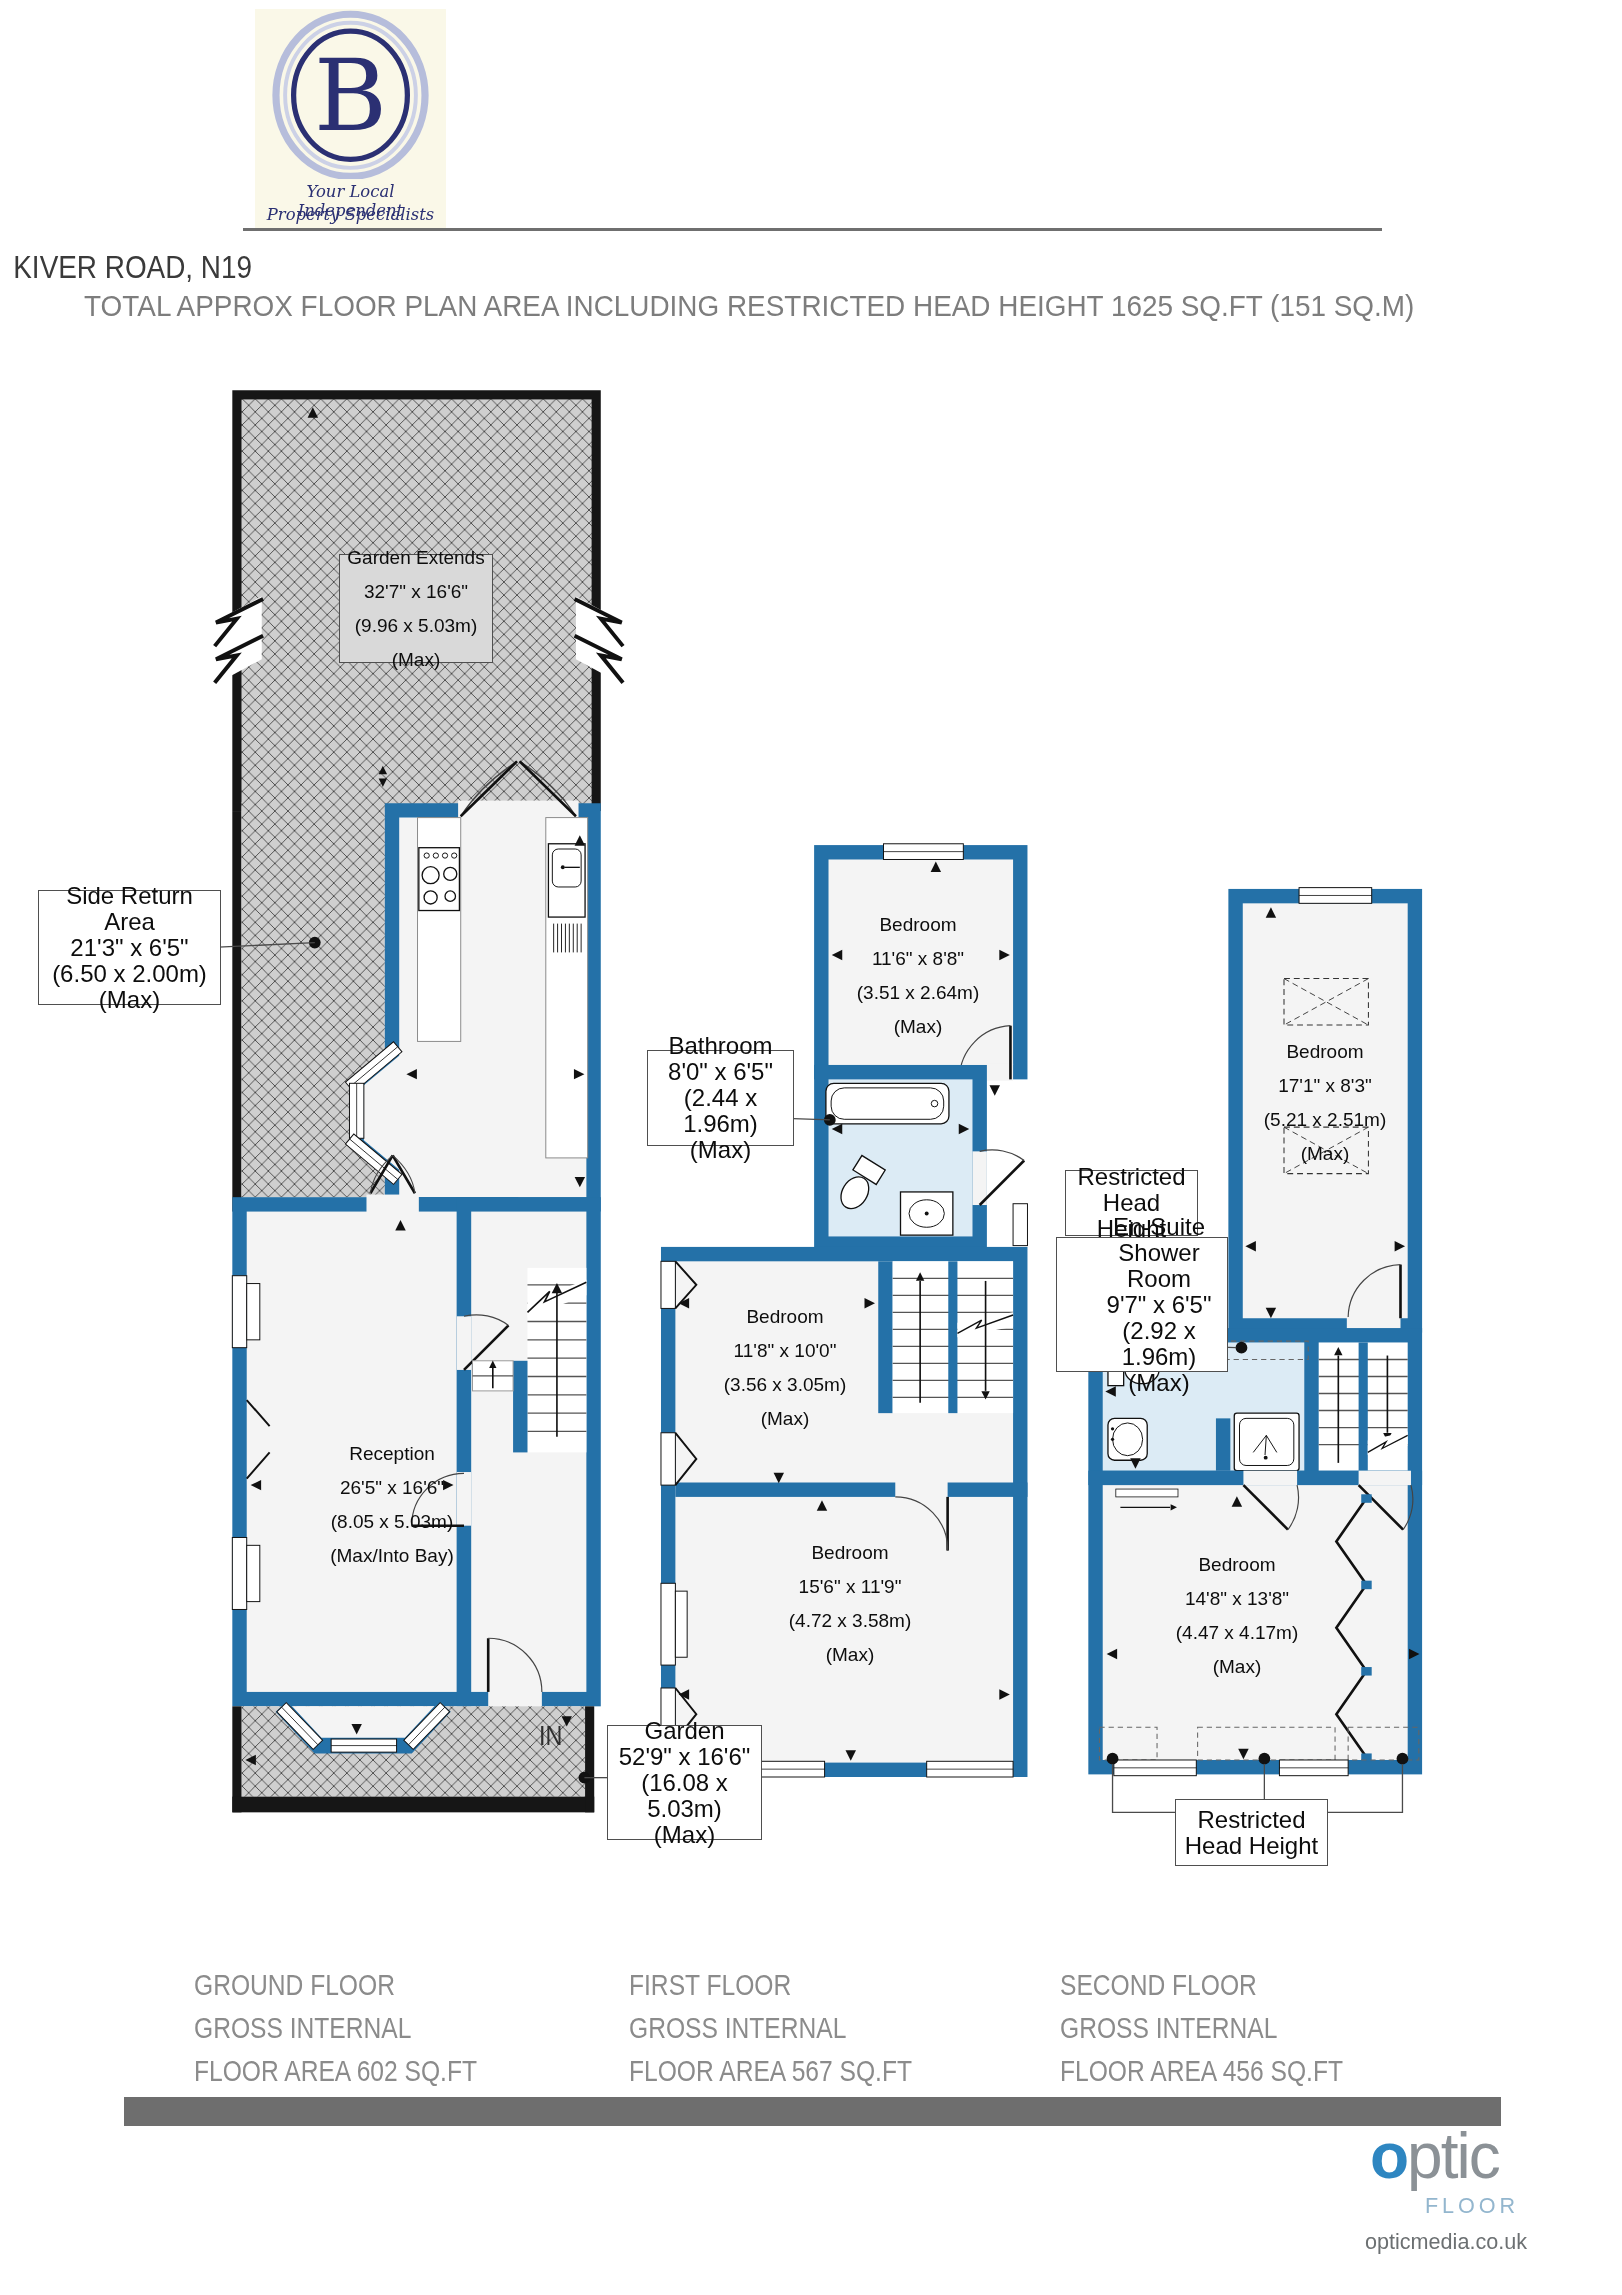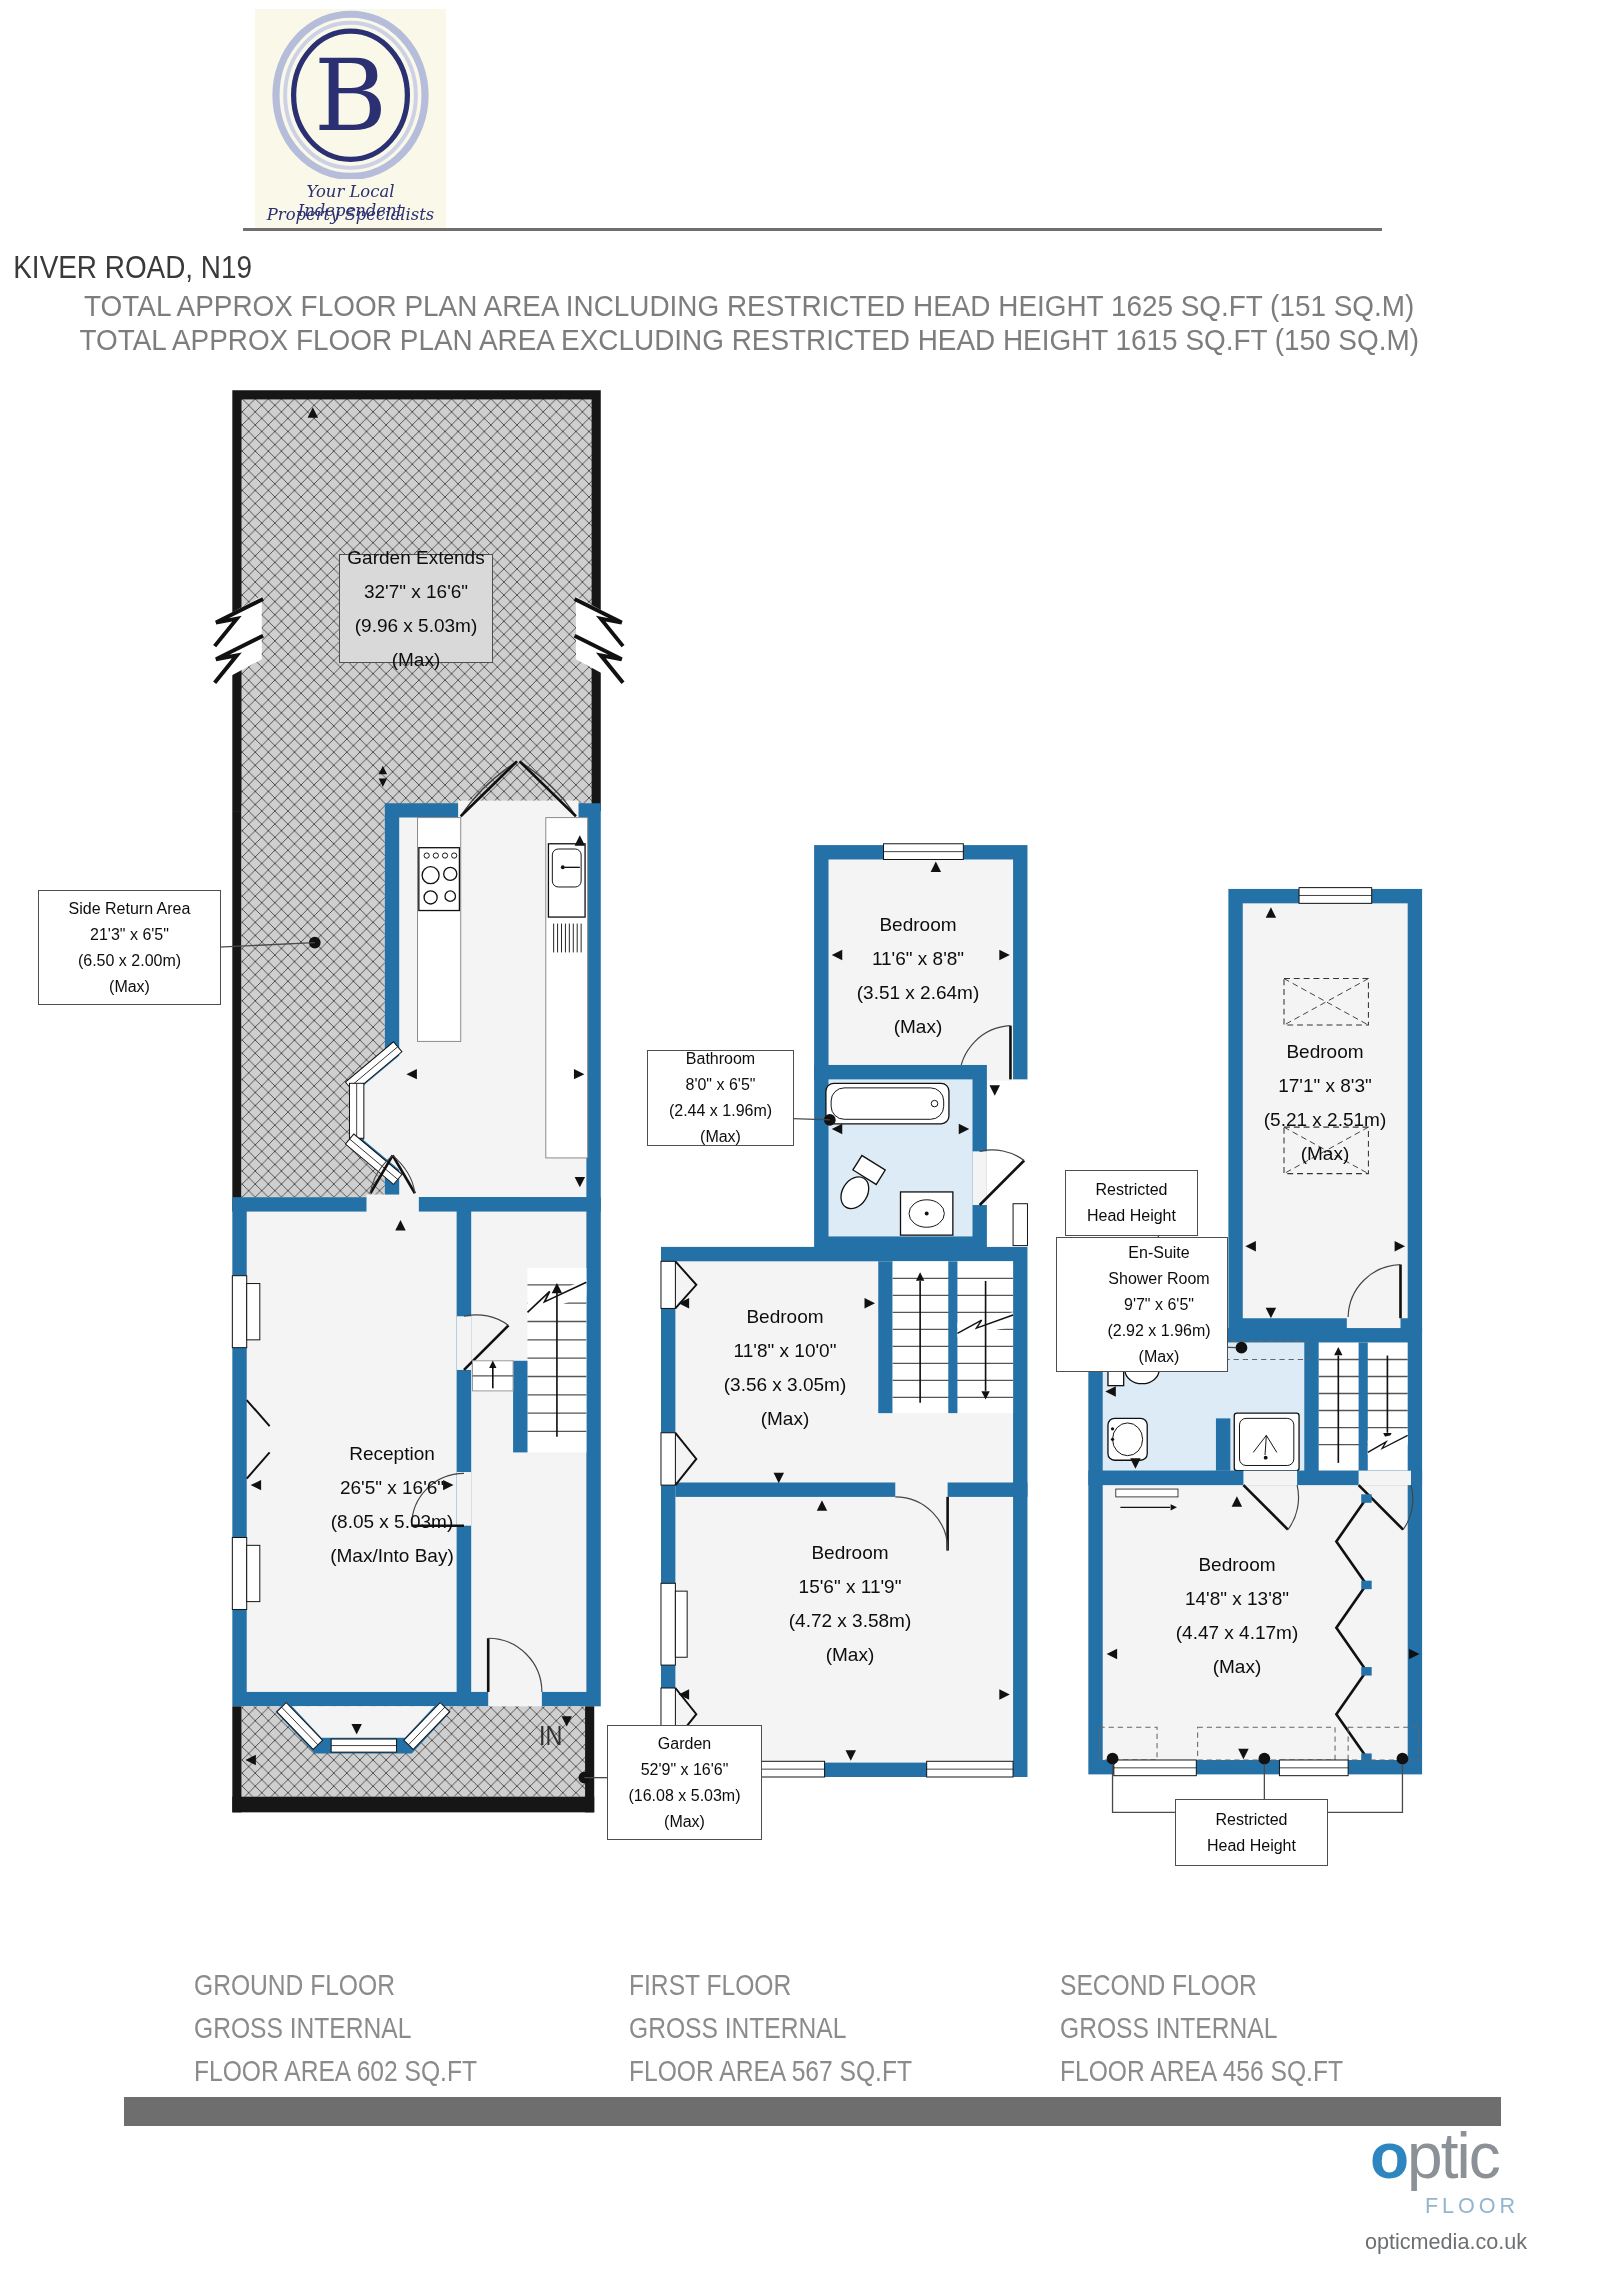--- a/index.html
+++ b/index.html
@@ -1,21 +1,21 @@
 <!DOCTYPE html>
 <html style="font-size:10.5px"><head>
 <meta charset="utf-8">
 <style>
   html,body{margin:0;padding:0;background:#fff;}
   #page{position:relative;width:1623px;height:2295px;background:#fff;overflow:hidden;
         font-family:"Liberation Sans",sans-serif;color:#111;}
   .abs{position:absolute;}
   svg{position:absolute;left:0;top:0;}
   .plan-label{position:absolute;text-align:center;font-size:19px;line-height:34px;color:#0d0d0d;}
-  .callout{position:absolute;text-align:center;font-size:16px;line-height:26px;color:#0d0d0d;
+  .callout{position:absolute;text-align:center;font-size:24px;line-height:26px;color:#0d0d0d;
            background:#fff;border:1.3px solid #4f4f4f;display:flex;align-items:center;justify-content:center;}
   .callout .inner{width:100%;}
   .shadedbox{background:#d9d9d9;}
   .floor-label{position:absolute;color:#8b8b8b;font-size:30px;line-height:43px;white-space:nowrap;
                transform:scaleX(.82);transform-origin:left top;}
   .cond{display:inline-block;transform:scaleX(.9);transform-origin:center top;white-space:nowrap;}
   .hdr-title{position:absolute;left:0;top:250px;width:1623px;text-align:left;font-size:31px;color:#3a3a3a;}
   .hdr-sub{position:absolute;left:0;width:1498px;text-align:center;font-size:30px;color:#7d7d7d;}
   .hdr-sub .cond{transform:scaleX(.93);}
   .logo-tag{position:absolute;width:100%;text-align:center;font-family:"DejaVu Serif",serif;
@@ -44,23 +44,20 @@
   </div>
 
   <div class="abs" style="left:243px;top:228px;width:1139px;height:2.6px;background:#6f6f6f;"></div>
 
   <div class="hdr-title">
     <span class="cond">KIVER ROAD, N19</span>
   </div>
   <div class="hdr-sub" style="top:289px;">
     <span class="cond">TOTAL APPROX FLOOR PLAN AREA INCLUDING RESTRICTED HEAD HEIGHT  1625 SQ.FT (151 SQ.M)</span>
   </div>
-  <div class="hdr-sub" style="top:323px;">
-    <span class="cond">TOTAL APPROX FLOOR PLAN AREA EXCLUDING RESTRICTED HEAD HEIGHT  1615 SQ.FT (150 SQ.M)</span>
-  </div>
 
   <svg width="1623" height="1538" viewBox="0 0 2480 2350" style="top:366px;">
     <defs>
       <pattern id="hatch" patternUnits="userSpaceOnUse" width="20" height="20">
         <rect width="20" height="20" fill="#cfcfcf"></rect>
         <path d="M0,0 L20,20 M20,0 L0,20" stroke="#3f3f3f" stroke-width="1.3"></path>
       </pattern>
       <polygon id="tri" points="0,-9 -8,7 8,7" fill="#111"></polygon>
     </defs>
 

